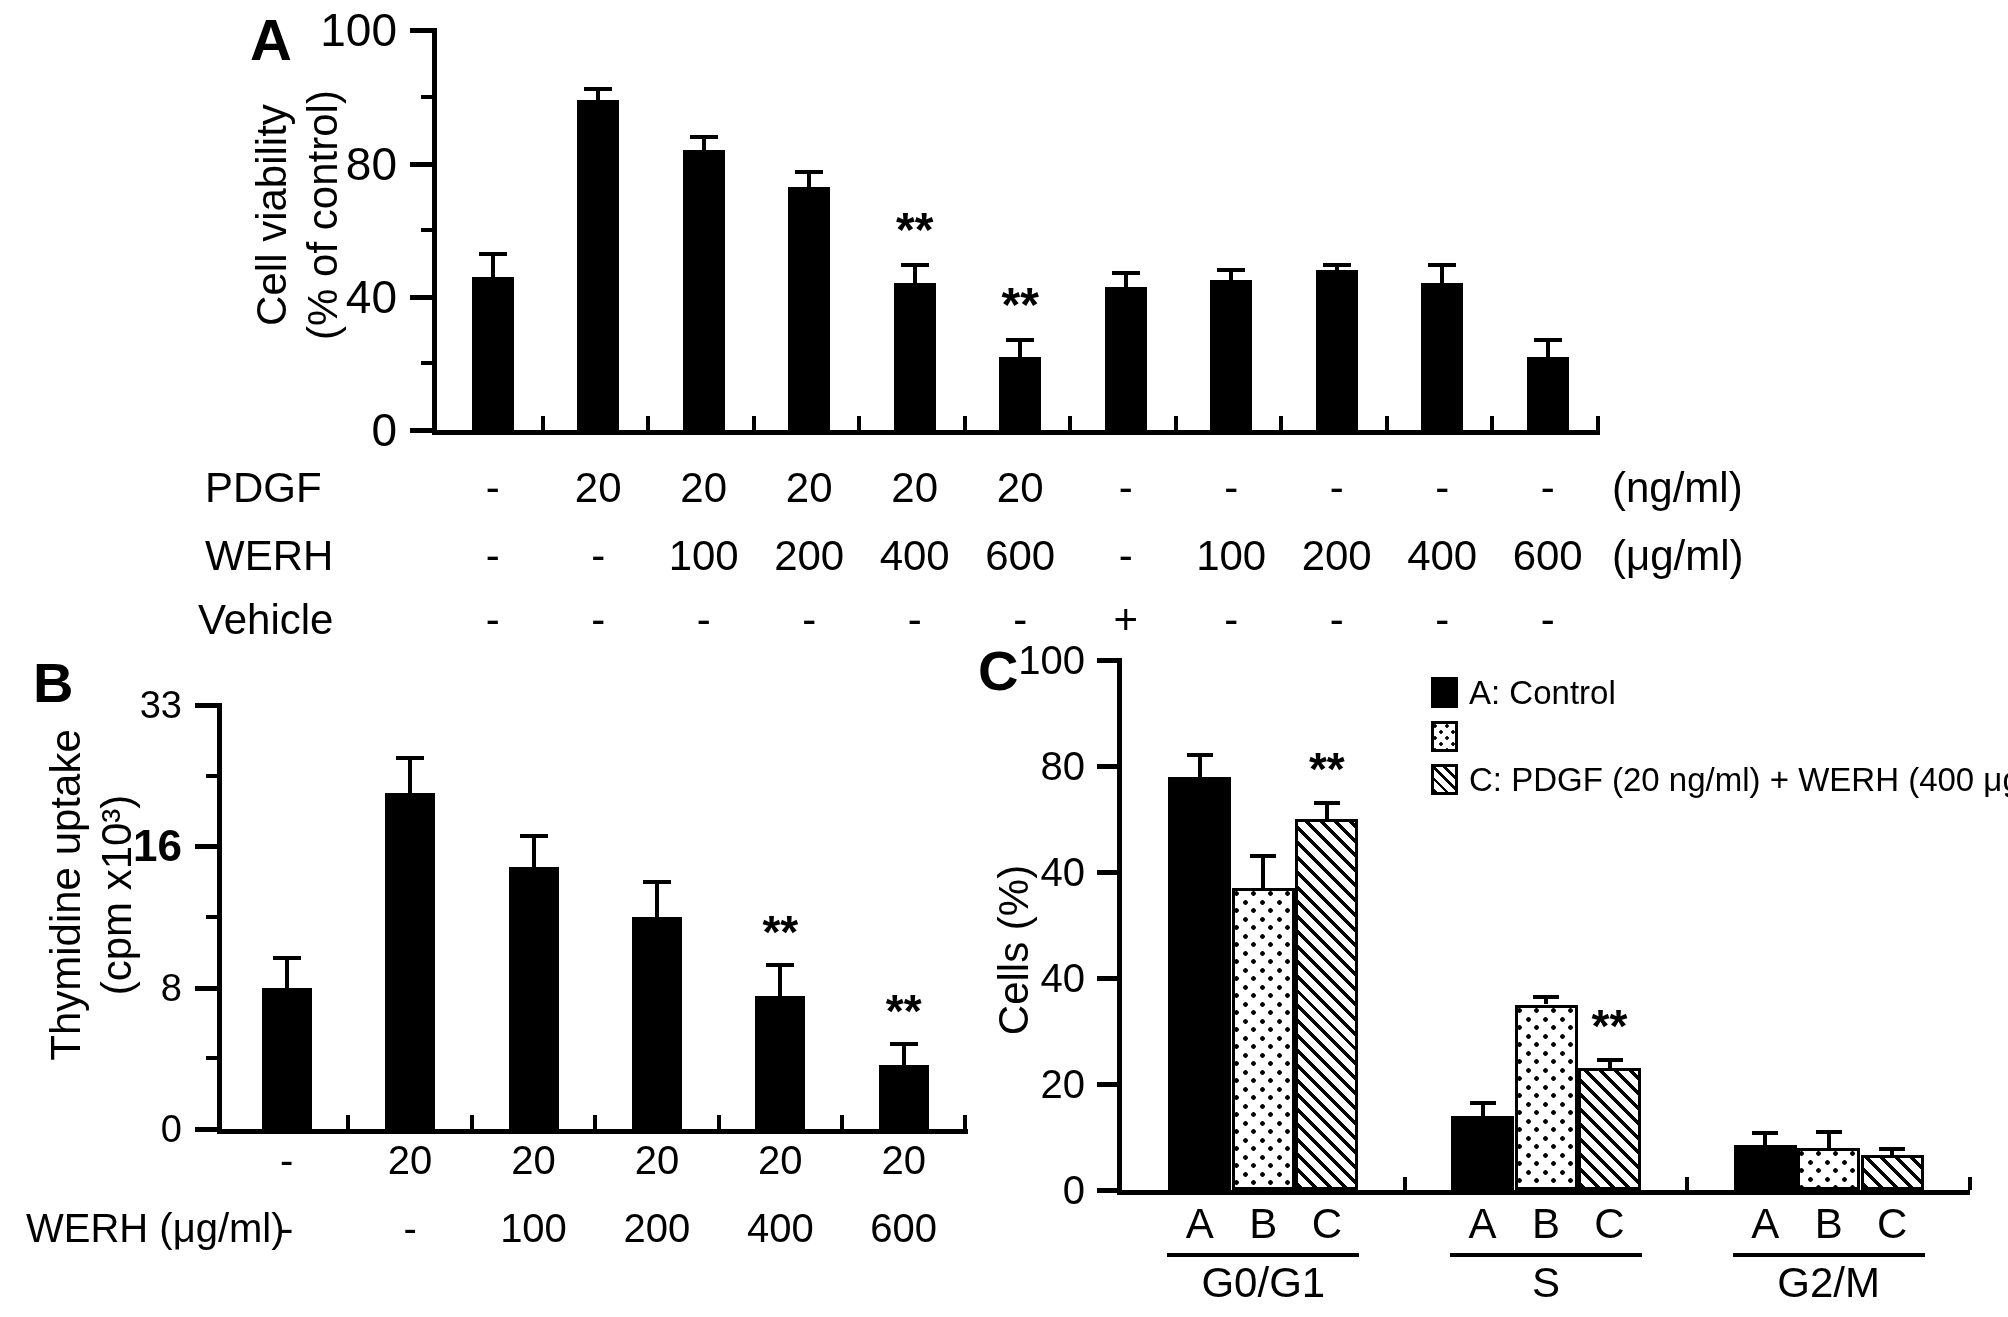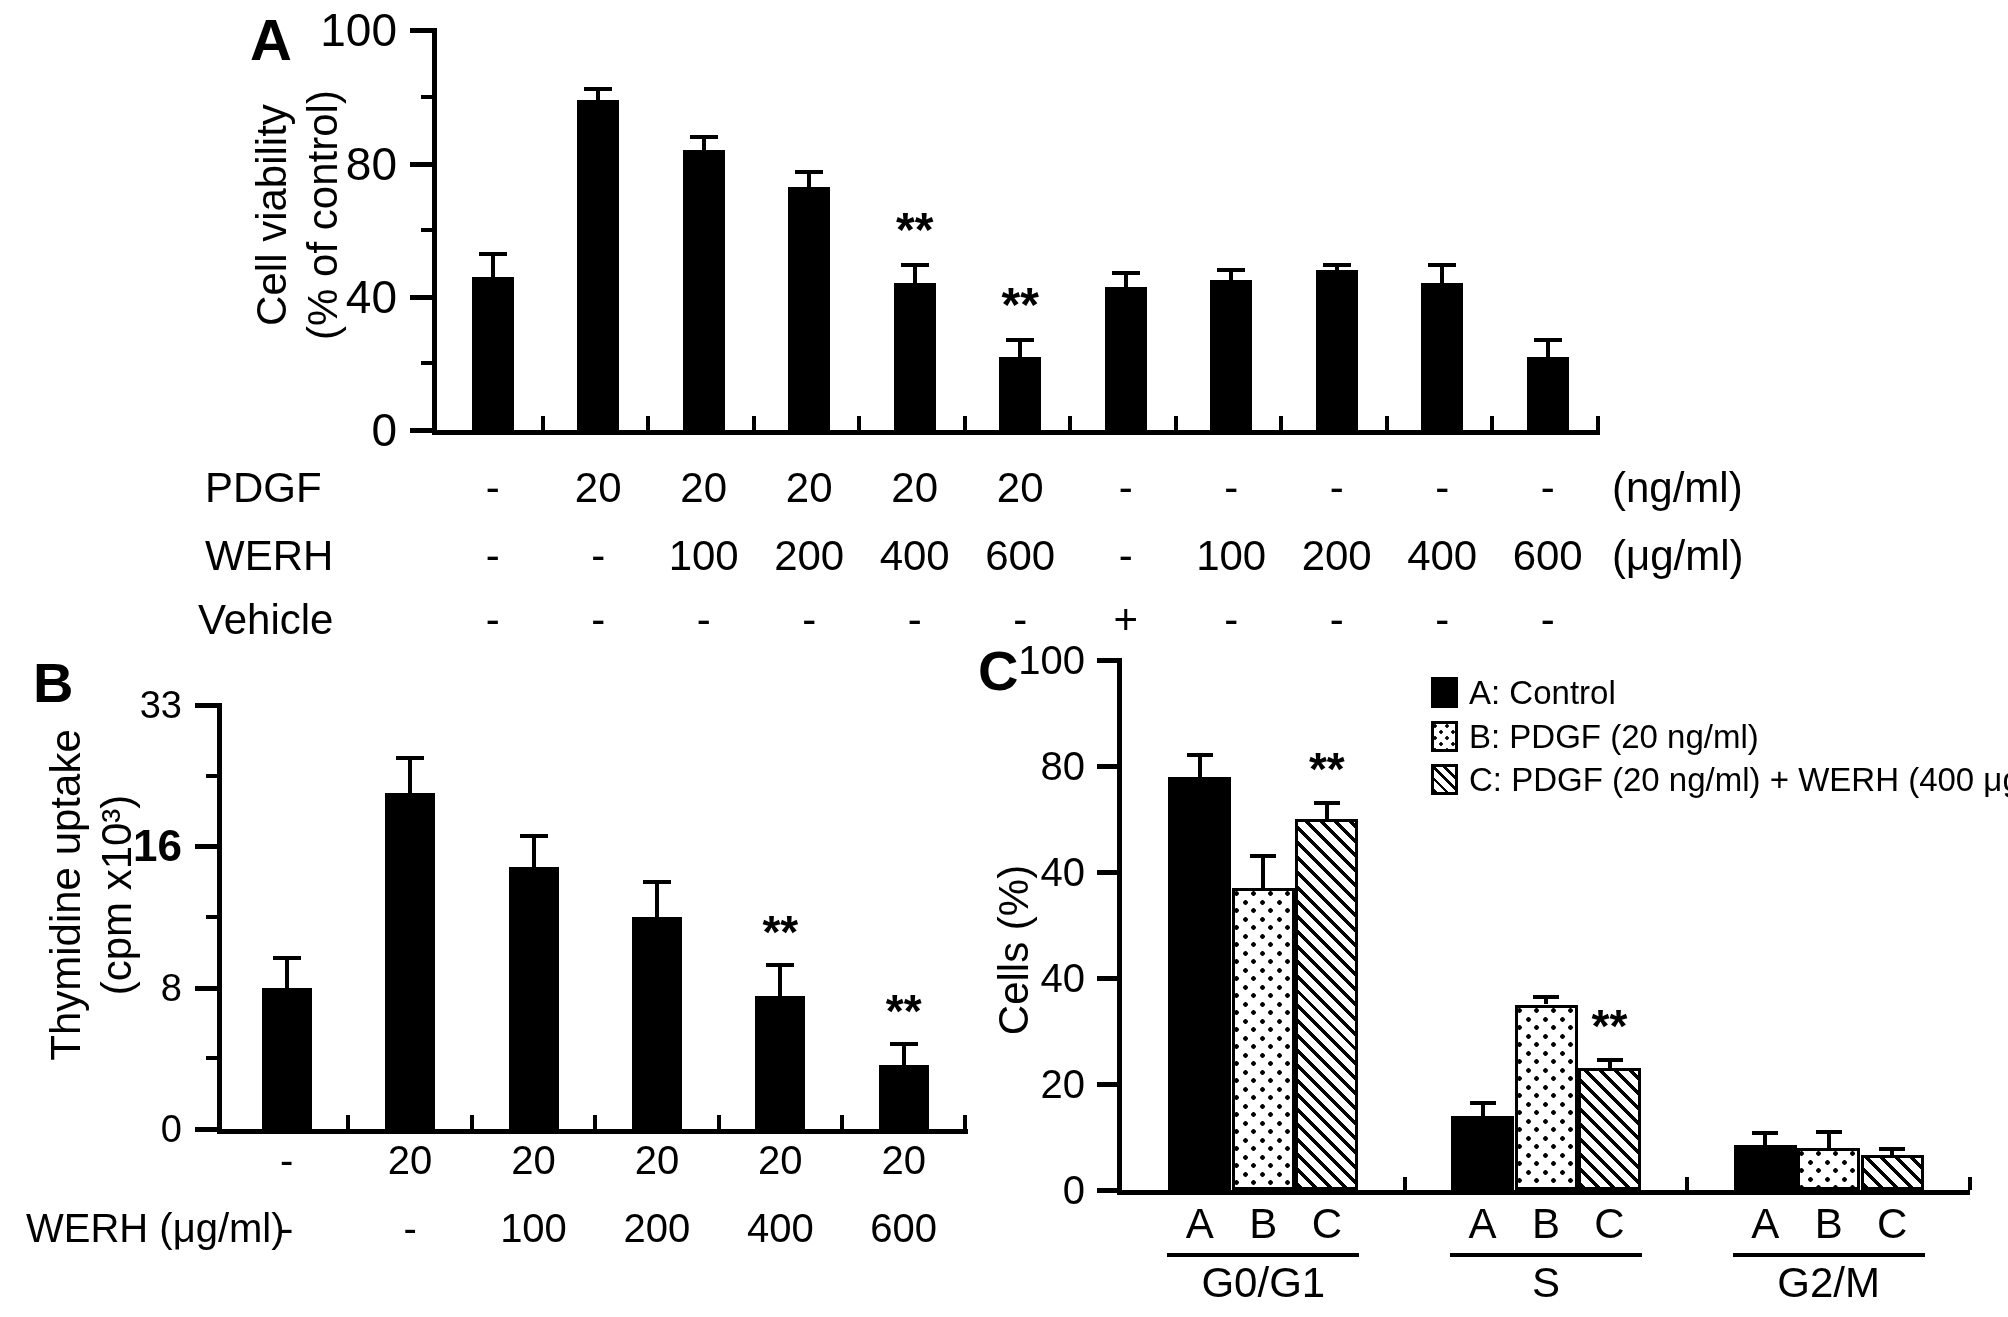--- a/index.html
+++ b/index.html
@@ -272,18 +272,17 @@
       <div class="rowtext centered" style="left: 1788.67px; top: 1202px; width: 80px; height: 44px; line-height: 44px; font-size: 42px; text-align: center;">B</div>
       <div class="bar-hatched" style="left: 1860.67px; top: 1155.02px; width: 63px; height: 34.98px;"></div>
       <div class="err" style="left: 1890.17px; top: 1148.66px; width: 4px; height: 6.36px;"></div>
       <div class="err" style="left: 1879.17px; top: 1146.66px; width: 26px; height: 4px;"></div>
       <div class="rowtext centered" style="left: 1852.17px; top: 1202px; width: 80px; height: 44px; line-height: 44px; font-size: 42px; text-align: center;">C</div>
       <div class="axis" style="left: 1732.67px; top: 1253px; width: 192px; height: 4px;"></div>
       <div class="rowtext centered" style="left: 1718.67px; top: 1260px; width: 220px; height: 46px; line-height: 46px; font-size: 42px; text-align: center;">G2/M</div>
       <div class="sw sw-solid" style="left: 1431px; top: 677px; width: 27px; height: 31px;"></div>
       <div class="rowtext" style="left: 1469px; top: 674px; height: 38px; line-height: 38px; font-size: 33px;">A: Control</div>
       <div class="sw sw-dotted" style="left: 1431px; top: 721px; width: 27px; height: 31px;"></div>
-      <div class="rowtext" style="left: 1469px; top: 718px; height: 38px; line-height: 38px; font-size: 33px;">B: PDGF (20 ng/ml)</div>
       <div class="sw sw-hatched" style="left: 1431px; top: 764px; width: 27px; height: 31px;"></div>
       <div class="rowtext" style="left: 1469px; top: 761px; height: 38px; line-height: 38px; font-size: 33px;">C: PDGF (20 ng/ml) + WERH (400 μg/ml)</div>
     </div>
 
 </div>
 
 </body></html>

